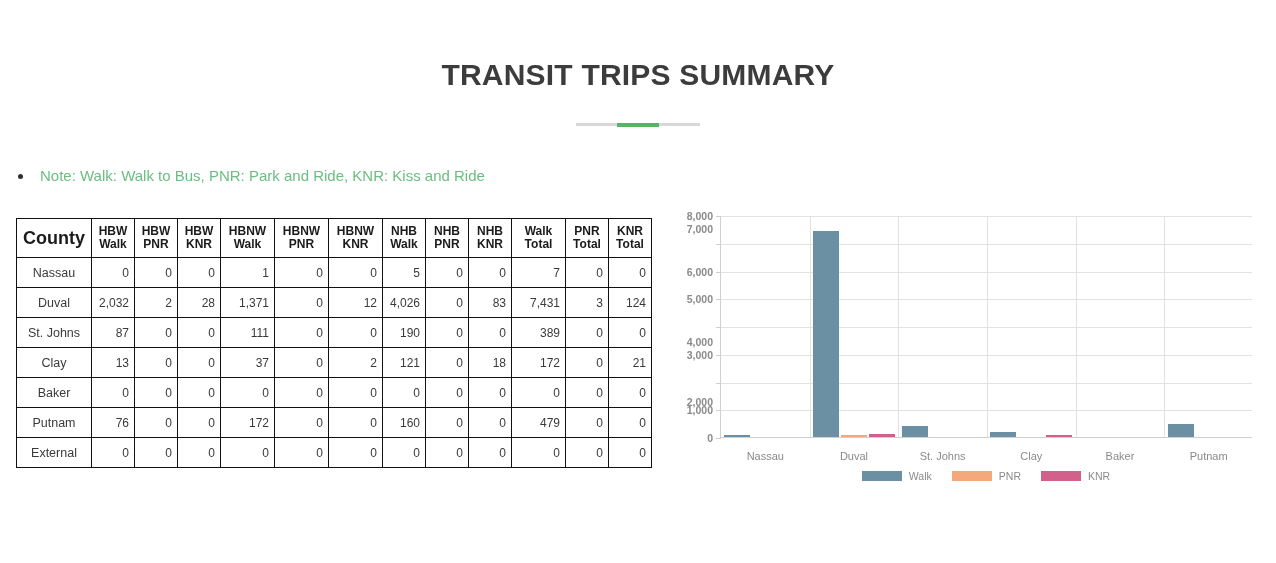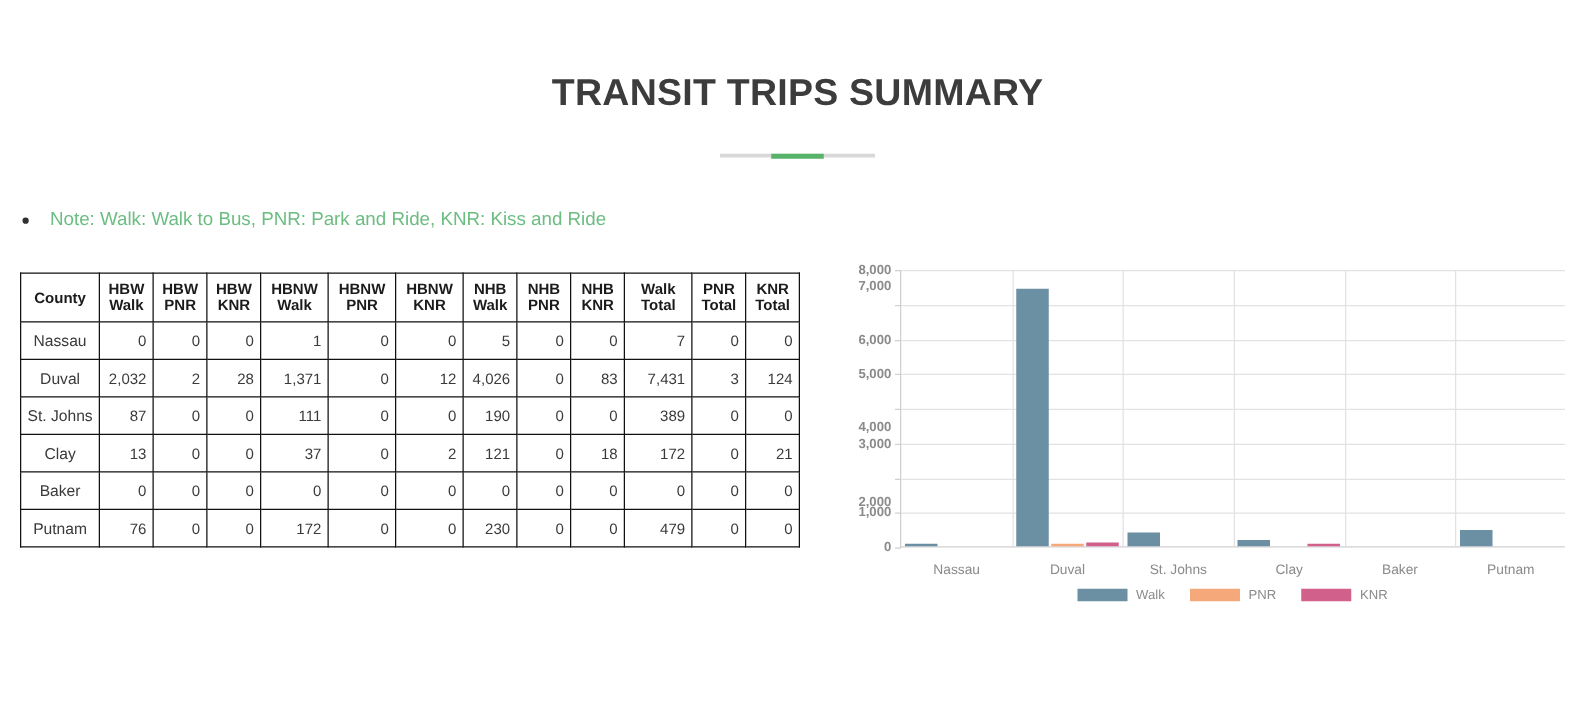--- a/index.html
+++ b/index.html
@@ -81,21 +81,21 @@
   }
   table.data thead th {
     font-weight: bold;
     color: #1b1b1b;
     font-size: 12px;
     text-align: center;
     height: 39px;
     line-height: 13px;
     padding: 3px 6px;
   }
-  table.data thead th.county-head { font-size: 12px; }
+  table.data thead th.county-head { font-size: 18px; }
   table.data td.county { text-align: center; color: #3a3a3a; font-size: 12.5px; }
   table.data td.num { text-align: right; color: #3a3a3a; }
 
   .col-county { width: 62px; }
   .col-n { width: 43px; }
   .col-w { width: 54px; }
 
   
   .chart-wrap {
     position: absolute;
@@ -290,24 +290,39 @@
           <td class="num col-n">0</td>
         </tr>
         <tr>
           <td class="county col-county">Putnam</td>
           <td class="num col-n">76</td>
           <td class="num col-n">0</td>
           <td class="num col-n">0</td>
           <td class="num col-w">172</td>
           <td class="num col-w">0</td>
           <td class="num col-w">0</td>
-          <td class="num col-n">230</td>
+          <td class="num col-n">160</td>
           <td class="num col-n">0</td>
           <td class="num col-n">0</td>
           <td class="num col-w">479</td>
+          <td class="num col-n">0</td>
+          <td class="num col-n">0</td>
+        </tr>
+        <tr>
+          <td class="county col-county">External</td>
+          <td class="num col-n">0</td>
+          <td class="num col-n">0</td>
+          <td class="num col-n">0</td>
+          <td class="num col-w">0</td>
+          <td class="num col-w">0</td>
+          <td class="num col-w">0</td>
+          <td class="num col-n">0</td>
+          <td class="num col-n">0</td>
+          <td class="num col-n">0</td>
+          <td class="num col-w">0</td>
           <td class="num col-n">0</td>
           <td class="num col-n">0</td>
         </tr>
       </tbody>
   </table>
 </div>
 
 <div class="chart-wrap">
   <div class="plot" id="plot">
       <div class="ytick-mark" style="top: 222px;"></div>

